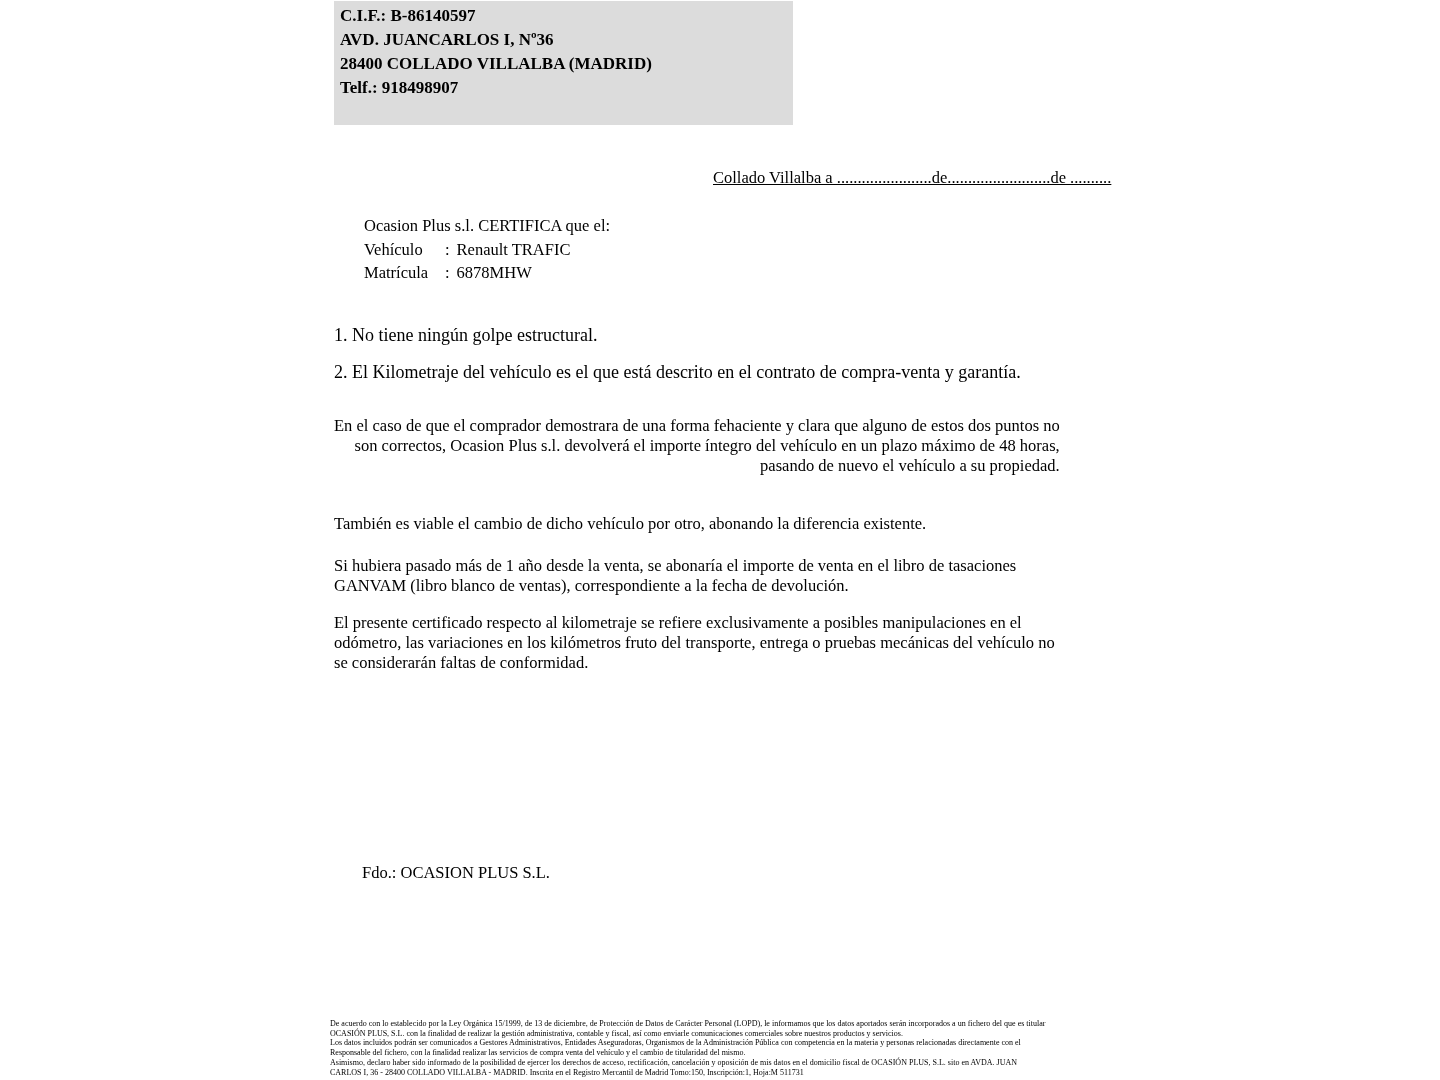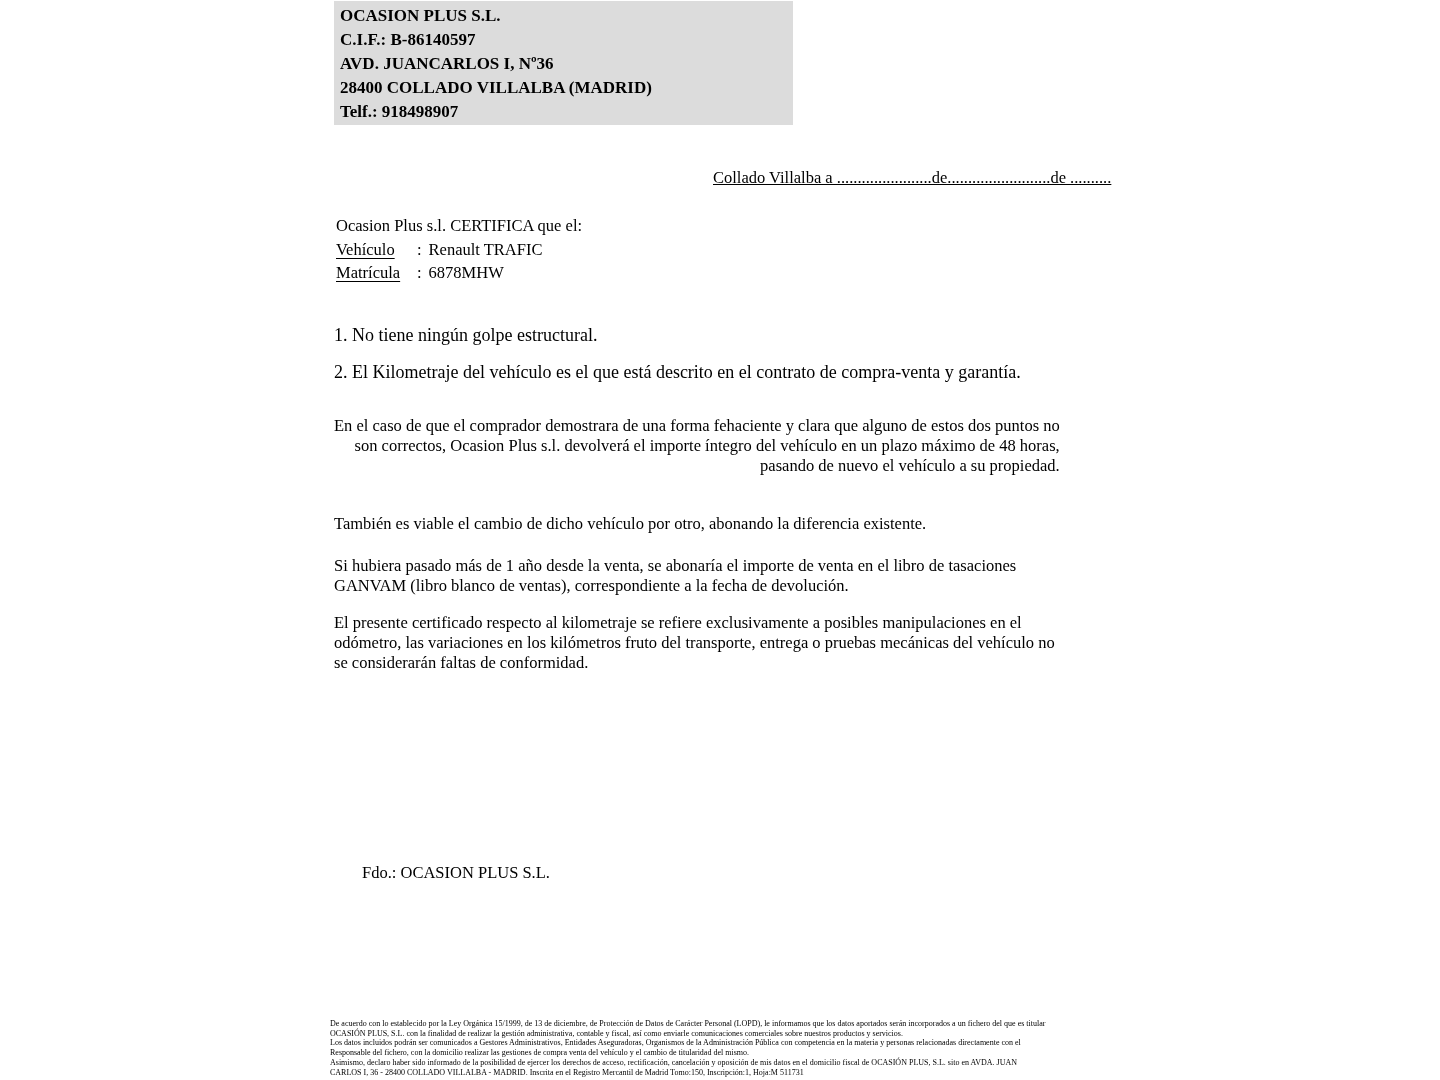--- a/index.html
+++ b/index.html
@@ -41,27 +41,26 @@
     white-space: nowrap;
     text-decoration: underline;
   }
   .cert-block {
     position: absolute;
     left: 336px;
     top: 214px;
     font-size: 16.5px;
     line-height: 23.5px;
   }
-  .cert-line { white-space: nowrap; }
+  .cert-line { white-space: nowrap; margin-left: 28px; }
   .field-label-box {
     display: inline-block;
     width: 81px;
   }
   .underlined {
-    text-decoration: underline;
     text-underline-offset: 3px;
   }
   .field-sep { margin-right: 7px; }
   .item {
     position: absolute;
     left: 334px;
     font-size: 18px;
     line-height: 19.8px;
     white-space: nowrap;
   }
@@ -95,21 +94,20 @@
     line-height: 9.7px;
   }
   .fineprint > div { white-space: nowrap; }
 </style>
 </head>
 <body>
 
 <div class="doc">
 
   <div class="header-box">
-    <div class="header-line">OCASION PLUS S.L.</div>
     <div class="header-line">C.I.F.: B-86140597</div>
     <div class="header-line">AVD. JUANCARLOS I, Nº36</div>
     <div class="header-line">28400 COLLADO VILLALBA (MADRID)</div>
     <div class="header-line">Telf.: 918498907</div>
   </div>
 
   <div class="date-line">Collado Villalba a .......................de.........................de ..........</div>
 
   <div class="cert-block">
     <div class="cert-line">Ocasion Plus s.l. CERTIFICA que el:</div>
@@ -144,18 +142,18 @@
     <div>odómetro, las variaciones en los kilómetros fruto del transporte, entrega o pruebas mecánicas del vehículo no</div>
     <div>se considerarán faltas de conformidad.</div>
   </div>
 
   <div class="signature">Fdo.: OCASION PLUS S.L.</div>
 
   <div class="fineprint">
     <div>De acuerdo con lo establecido por la Ley Orgánica 15/1999, de 13 de diciembre, de Protección de Datos de Carácter Personal (LOPD), le informamos que los datos aportados serán incorporados a un fichero del que es titular</div>
     <div>OCASIÓN PLUS, S.L. con la finalidad de realizar la gestión administrativa, contable y fiscal, así como enviarle comunicaciones comerciales sobre nuestros productos y servicios.</div>
     <div>Los datos incluidos podrán ser comunicados a Gestores Administrativos, Entidades Aseguradoras, Organismos de la Administración Pública con competencia en la materia y personas relacionadas directamente con el</div>
-    <div>Responsable del fichero, con la domicilio realizar las gestiones de compra venta del vehículo y el cambio de titularidad del mismo.</div>
+    <div>Responsable del fichero, con la finalidad realizar las servicios de compra venta del vehículo y el cambio de titularidad del mismo.</div>
     <div>Asimismo, declaro haber sido informado de la posibilidad de ejercer los derechos de acceso, rectificación, cancelación y oposición de mis datos en el domicilio fiscal de OCASIÓN PLUS, S.L. sito en AVDA. JUAN</div>
     <div>CARLOS I, 36 - 28400 COLLADO VILLALBA - MADRID. Inscrita en el Registro Mercantil de Madrid Tomo:150, Inscripción:1, Hoja:M 511731</div>
   </div>
 
 </div>
 
 </body></html>

